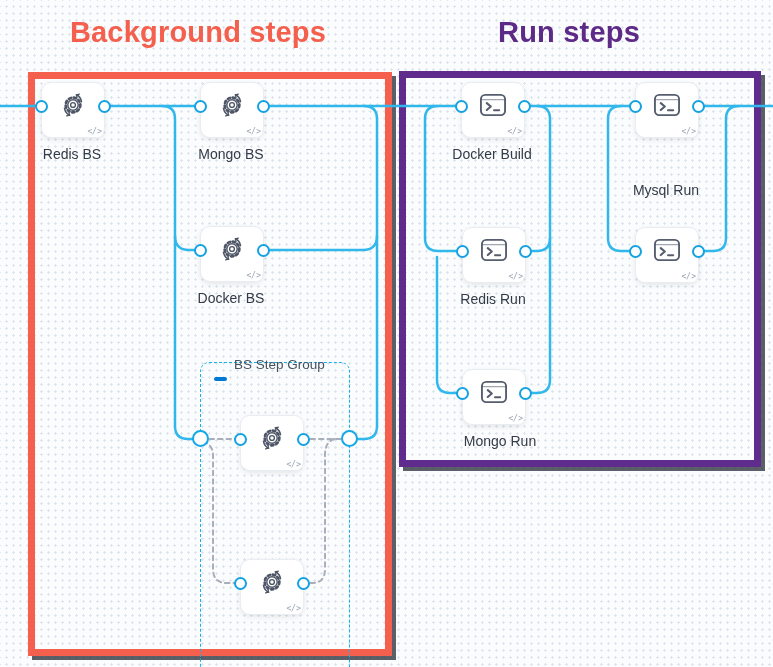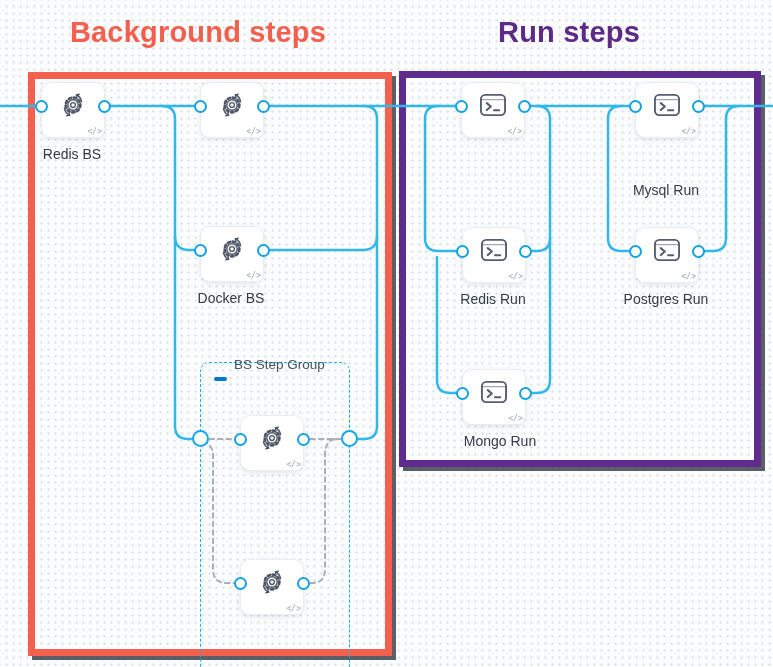--- a/index.html
+++ b/index.html
@@ -120,20 +120,21 @@
         <path d="M 22.8 10.5 A 9.6 9.6 0 0 0 17.5 3.4" stroke-width="1.6"></path>
         <path d="M 17.5 3.4 l 3.1 -0.7 M 17.5 3.4 l 0.7 2.9" stroke-width="1.3"></path>
         <path d="M 5.2 17.5 A 9.6 9.6 0 0 0 10.5 24.6" stroke-width="1.6"></path>
         <path d="M 10.5 24.6 l -3.1 0.7 M 10.5 24.6 l -0.7 -2.9" stroke-width="1.3"></path>
       </g>
         </svg></span>
     <span class="dot l"></span>
     <span class="dot r"></span>
     <span class="code-badge">&lt;/&gt;</span>
   </div>
+  <div class="nlabel" style="left:161px; top:146px;">Mongo BS</div>
 
   <div class="card" style="left:200px; top:226px;">
     <span class="icon">
       <svg viewBox="0 0 28 28" width="27" height="27">
           <g stroke="#4d5566" fill="none" stroke-linecap="round">
         <circle cx="14" cy="14" r="7.6" stroke-width="2.8" stroke-dasharray="2.3 2.9"></circle>
         <circle cx="14" cy="14" r="5.4" stroke-width="1.5"></circle>
         <circle cx="14" cy="14" r="2.5" stroke-width="1.4"></circle>
         <path d="M 22.8 10.5 A 9.6 9.6 0 0 0 17.5 3.4" stroke-width="1.6"></path>
         <path d="M 17.5 3.4 l 3.1 -0.7 M 17.5 3.4 l 0.7 2.9" stroke-width="1.3"></path>
@@ -190,20 +191,21 @@
         <rect x="1.4" y="1.4" width="25.2" height="21.2" rx="4.5" stroke-width="2"></rect>
         <path d="M 2 6.4 H 26" stroke-width="1.1" opacity="0.55"></path>
         <path d="M 7.5 10 l 4.2 3.6 l -4.2 3.6" stroke-width="2.2"></path>
         <path d="M 15 17.4 h 5.5" stroke-width="2"></path>
       </g>
         </svg></span>
     <span class="dot l"></span>
     <span class="dot r"></span>
     <span class="code-badge">&lt;/&gt;</span>
   </div>
+  <div class="nlabel" style="left:422px; top:146px;">Docker Build</div>
 
   <div class="card" style="left:635px; top:82px;">
     <span class="icon">
       <svg viewBox="0 0 28 24" width="27" height="23">
           <g stroke="#555d6e" fill="none" stroke-linecap="round" stroke-linejoin="round">
         <rect x="1.4" y="1.4" width="25.2" height="21.2" rx="4.5" stroke-width="2"></rect>
         <path d="M 2 6.4 H 26" stroke-width="1.1" opacity="0.55"></path>
         <path d="M 7.5 10 l 4.2 3.6 l -4.2 3.6" stroke-width="2.2"></path>
         <path d="M 15 17.4 h 5.5" stroke-width="2"></path>
       </g>
@@ -237,21 +239,20 @@
         <rect x="1.4" y="1.4" width="25.2" height="21.2" rx="4.5" stroke-width="2"></rect>
         <path d="M 2 6.4 H 26" stroke-width="1.1" opacity="0.55"></path>
         <path d="M 7.5 10 l 4.2 3.6 l -4.2 3.6" stroke-width="2.2"></path>
         <path d="M 15 17.4 h 5.5" stroke-width="2"></path>
       </g>
         </svg></span>
     <span class="dot l"></span>
     <span class="dot r"></span>
     <span class="code-badge">&lt;/&gt;</span>
   </div>
-  <div class="nlabel" style="left:596px; top:291px;">Postgres Run</div>
 
   <div class="card" style="left:462px; top:369px;">
     <span class="icon">
       <svg viewBox="0 0 28 24" width="27" height="23">
           <g stroke="#555d6e" fill="none" stroke-linecap="round" stroke-linejoin="round">
         <rect x="1.4" y="1.4" width="25.2" height="21.2" rx="4.5" stroke-width="2"></rect>
         <path d="M 2 6.4 H 26" stroke-width="1.1" opacity="0.55"></path>
         <path d="M 7.5 10 l 4.2 3.6 l -4.2 3.6" stroke-width="2.2"></path>
         <path d="M 15 17.4 h 5.5" stroke-width="2"></path>
       </g>

